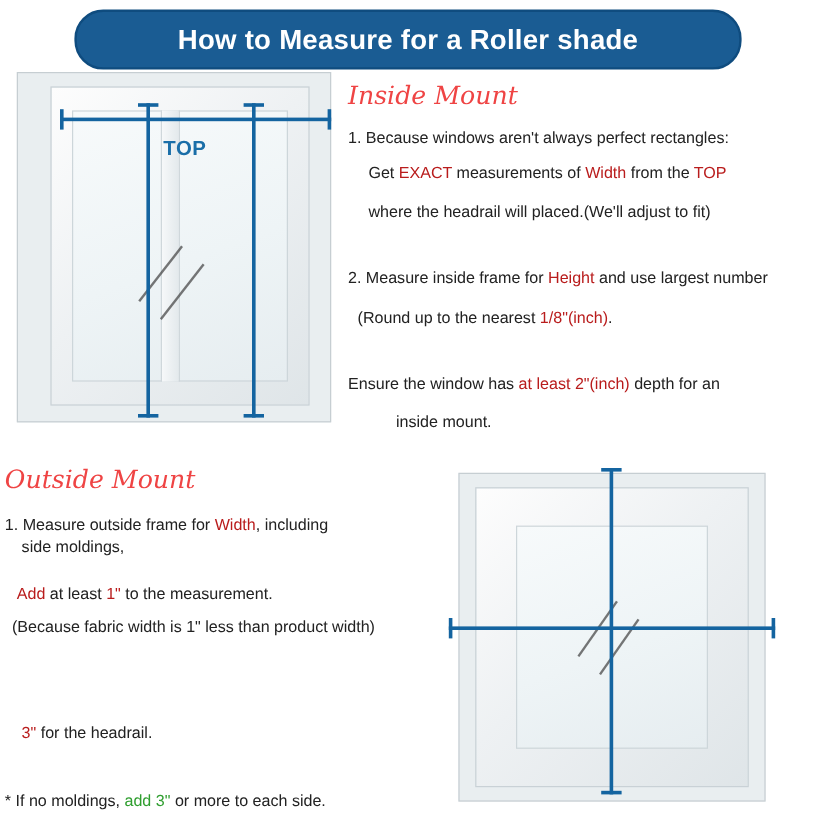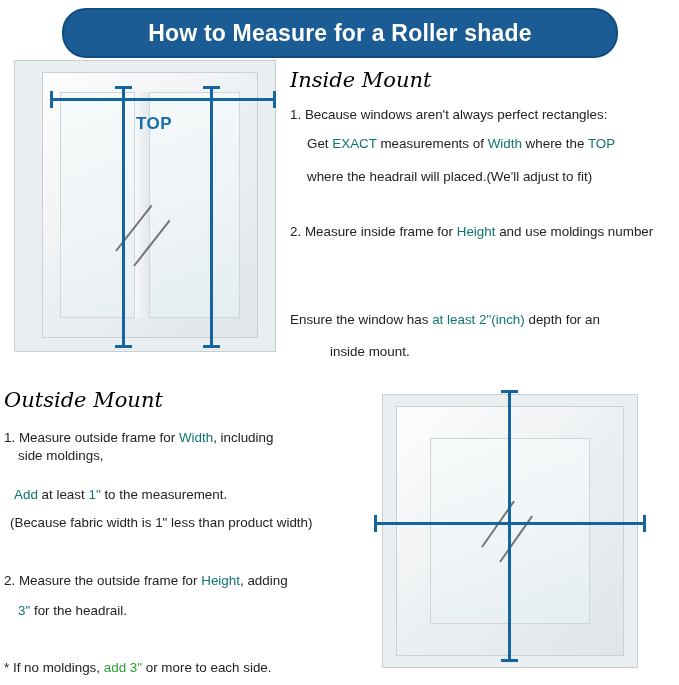--- a/index.html
+++ b/index.html
@@ -41,31 +41,31 @@
     font-weight: bold;
     letter-spacing: .2px;
     white-space: nowrap;
   }
 
   
   .heading-italic {
     font-family: "DejaVu Serif", serif;
     font-style: italic;
     font-size: 21px;
-    color: #000000;
+    color: #ef4444;
     font-weight: normal;
     white-space: nowrap;
   }
   .body-line {
     font-size: 13.4px;
     color: #222;
     line-height: 1.35;
     white-space: nowrap;
   }
-  .hl-pink { color: #0f766e; }
+  .hl-pink { color: #b91c1c; }
   .hl-green { color: #2f9e2f; }
 
   
   #inside-mount-heading { position: absolute; left: 290px; top: 68px; }
   #inside-step-1 { position: absolute; left: 290px; top: 106px; }
   #inside-step-1b { position: absolute; left: 307px; top: 135px; }
   #inside-step-1c { position: absolute; left: 307px; top: 168px; text-align: center; }
   #inside-step-2 { position: absolute; left: 290px; top: 223px; }
   #inside-step-2b { position: absolute; left: 298px; top: 256px; }
   #inside-ensure { position: absolute; left: 290px; top: 311px; }
@@ -183,29 +183,32 @@
     <div class="m-line-v" style="left:196px; top:26px; height:262px;"></div>
     <div class="m-cap-v" style="left:189px; top:26px;"></div>
     <div class="m-cap-v" style="left:189px; top:285px;"></div>
   </div>
 
   <div class="heading-italic" id="inside-mount-heading">Inside Mount</div>
 
   <div class="body-line" id="inside-step-1">1. Because windows aren't always perfect rectangles:</div>
 
   <div class="body-line" id="inside-step-1b">
-    <span>Get </span><span class="hl-pink">EXACT</span><span> measurements of </span><span class="hl-pink">Width</span><span> where the </span><span class="hl-pink">TOP</span>
+    <span>Get </span><span class="hl-pink">EXACT</span><span> measurements of </span><span class="hl-pink">Width</span><span> from the </span><span class="hl-pink">TOP</span>
   </div>
 
   <div class="body-line" id="inside-step-1c">where the headrail will placed.(We'll adjust to fit)</div>
 
   <div class="body-line" id="inside-step-2">
-    <span>2. Measure inside frame for </span><span class="hl-pink">Height</span><span> and use moldings number</span>
-  </div>
-
+    <span>2. Measure inside frame for </span><span class="hl-pink">Height</span><span> and use largest number</span>
+  </div>
+
+  <div class="body-line" id="inside-step-2b">
+    <span>(Round up to the nearest </span><span class="hl-pink">1/8"(inch)</span><span>.</span>
+  </div>
 
   <div class="body-line" id="inside-ensure">
     <span>Ensure the window has </span><span class="hl-pink">at least 2"(inch)</span><span> depth for an</span>
   </div>
 
   <div class="body-line" id="inside-ensure-b">inside mount.</div>
 
   <div class="heading-italic" id="outside-mount-heading">Outside Mount</div>
 
   <div class="body-line" id="outside-step-1">
@@ -213,23 +216,20 @@
   </div>
 
   <div class="body-line" id="outside-step-1b">side moldings,</div>
 
   <div class="body-line" id="outside-step-1c">
     <span class="hl-pink">Add</span><span> at least </span><span class="hl-pink">1"</span><span> to the measurement.</span>
   </div>
 
   <div class="body-line" id="outside-step-1d">(Because fabric width is 1" less than product width)</div>
 
-  <div class="body-line" id="outside-step-2">
-    <span>2. Measure the outside frame for </span><span class="hl-pink">Height</span><span>, adding</span>
-  </div>
 
   <div class="body-line" id="outside-step-2b">
     <span class="hl-pink">3"</span><span> for the headrail.</span>
   </div>
 
   <div class="body-line" id="outside-note">
     <span>* If no moldings, </span><span class="hl-green">add 3"</span><span> or more to each side.</span>
   </div>
 
   <div class="window-wrap" id="outside-window">

